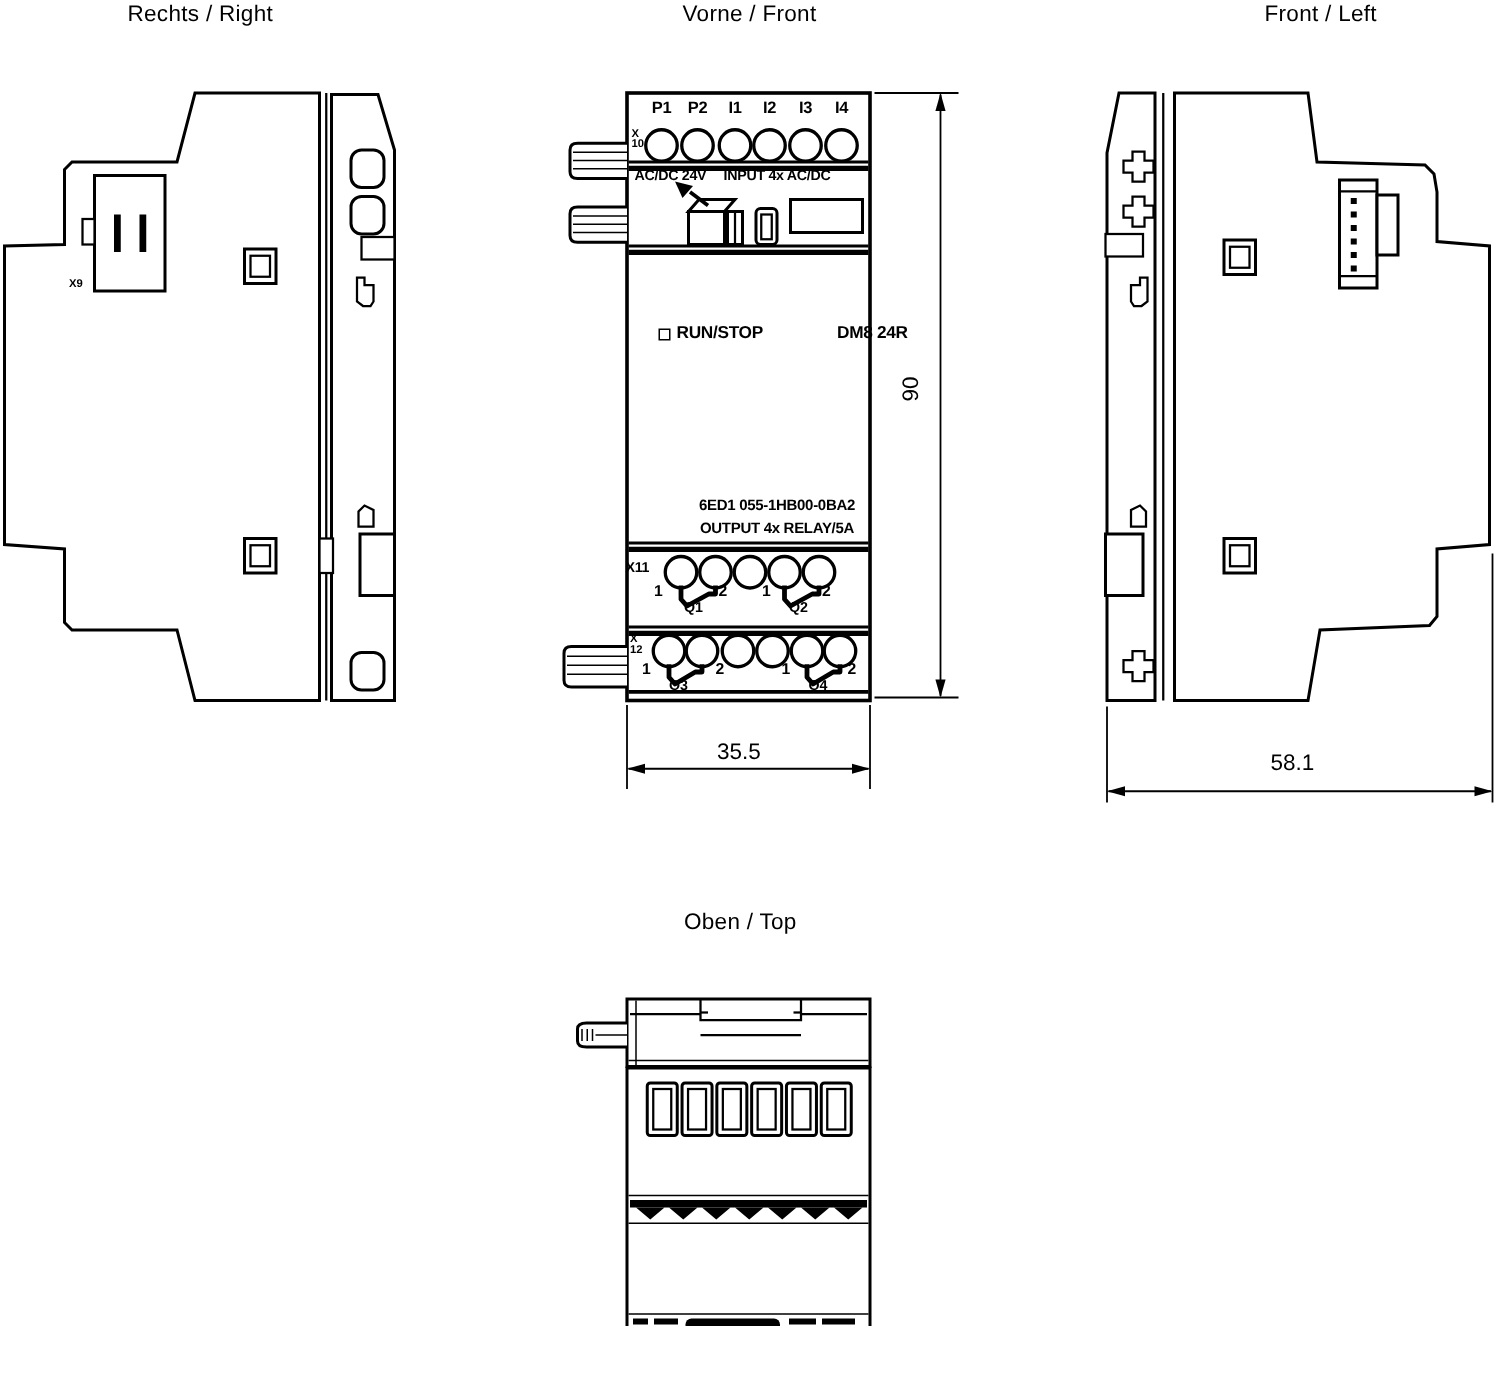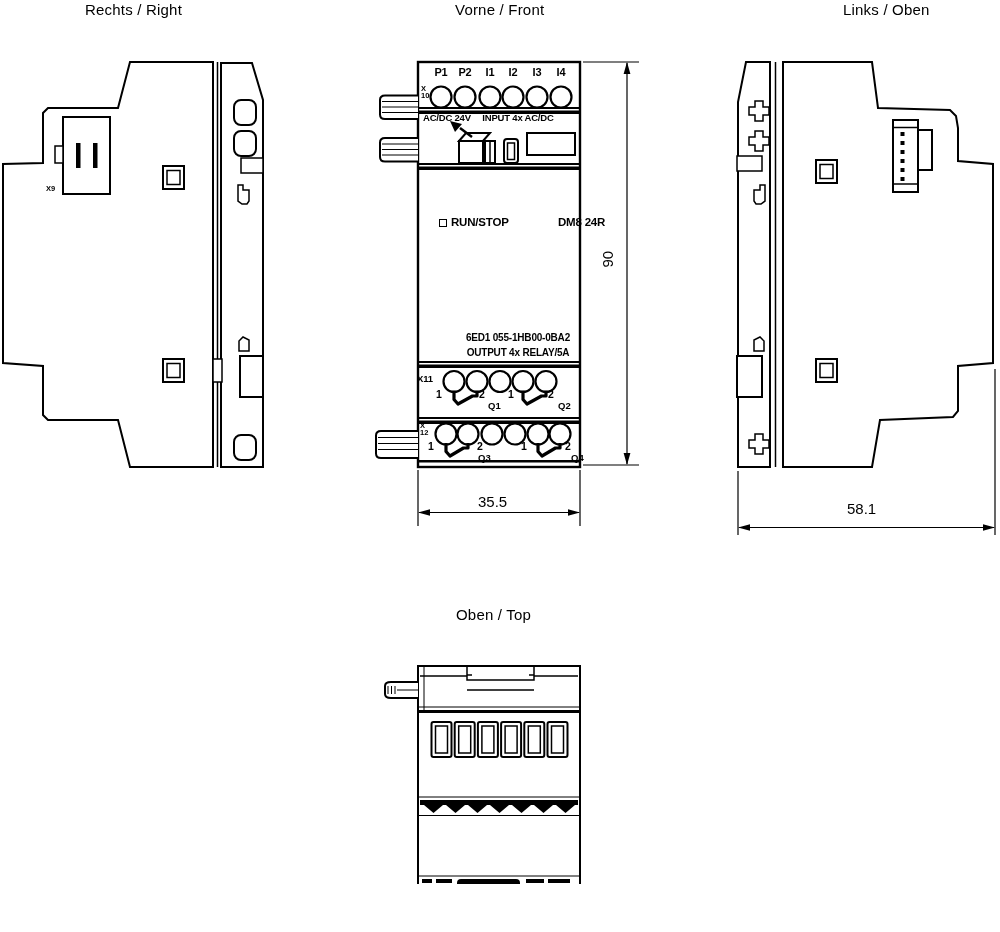--- a/index.html
+++ b/index.html
@@ -7,21 +7,21 @@
          font-family:"Liberation Sans",sans-serif;color:#000;}
   .stage svg{position:absolute;left:0;top:0;}
   .t{position:absolute;white-space:nowrap;line-height:1.1;}
   .vlabel{font-size:15px;letter-spacing:.2px;}
   .dim{font-size:15px;}
   .print9{font-size:9.5px;font-weight:bold;letter-spacing:-.2px;}
   .print10{font-size:10px;font-weight:bold;letter-spacing:-.2px;}
   .print11{font-size:11px;font-weight:bold;letter-spacing:-.2px;}
   .print115{font-size:11.5px;font-weight:bold;letter-spacing:-.2px;}
   .num{font-size:10.5px;font-weight:bold;}
-  .q{font-size:9.5px;font-weight:bold;margin-left:32px;}
+  .q{font-size:9.5px;font-weight:bold;}
   .tiny{font-size:7.5px;font-weight:bold;line-height:7px;}
   .tlabel{width:24px;text-align:center;}
   .ralign{width:120px;text-align:center;}
   .sq{position:absolute;width:6px;height:6px;border:1.8px solid #000;}
   
   .o2{stroke:#000;stroke-width:2;fill:#fff;}
   .o25{stroke:#000;stroke-width:2.4;fill:none;}
   .o15{stroke:#000;stroke-width:1.5;fill:#fff;}
   .ln1{stroke:#000;stroke-width:1;fill:none;}
   .ln15{stroke:#000;stroke-width:1.5;fill:none;}
@@ -239,21 +239,21 @@
     <line class="thin" x1="738" y1="471" x2="738" y2="535"></line>
     <line class="thin" x1="995" y1="369" x2="995" y2="535"></line>
     <line class="thin" x1="739" y1="527.5" x2="994" y2="527.5"></line>
     <polygon class="blk" points="738,527.5 750,524.2 750,530.8"></polygon>
     <polygon class="blk" points="995,527.5 983,524.2 983,530.8"></polygon>
   </g>
 </svg>
 
   <span class="t vlabel" style="left:85px;top:2px">Rechts / Right</span>
   <span class="t vlabel" style="left:455px;top:2px">Vorne / Front</span>
-  <span class="t vlabel" style="left:843px;top:2px">Links / Oben</span>
+  <span class="t vlabel" style="left:843px;top:2px">Front / Left</span>
   <span class="t vlabel" style="left:456px;top:607px">Oben / Top</span>
 
   <span class="t tiny" style="left:46px;top:185px">X9</span>
 
   <span class="t print11 tlabel" style="left:429px;top:66px">P1</span>
   <span class="t print11 tlabel" style="left:453px;top:66px">P2</span>
   <span class="t print11 tlabel" style="left:478px;top:66px">I1</span>
   <span class="t print11 tlabel" style="left:501px;top:66px">I2</span>
   <span class="t print11 tlabel" style="left:525px;top:66px">I3</span>
   <span class="t print11 tlabel" style="left:549px;top:66px">I4</span>

